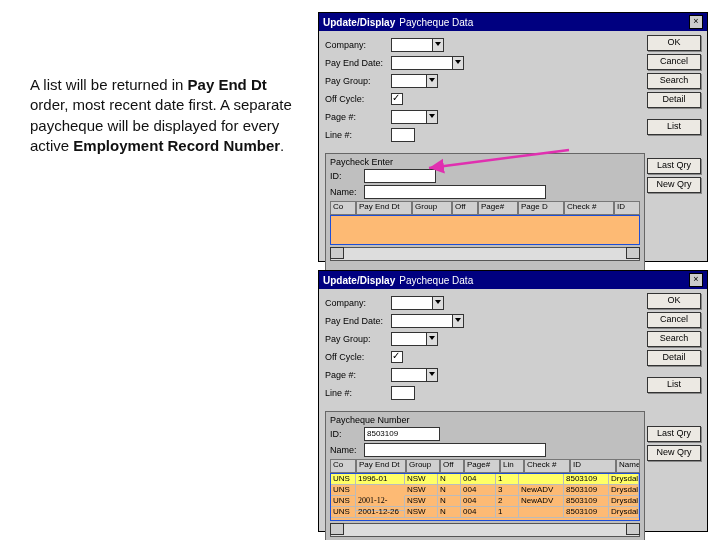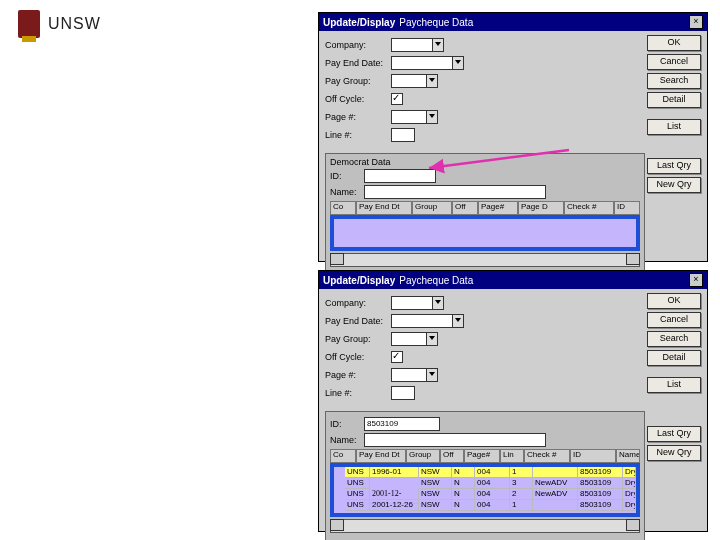--- a/index.html
+++ b/index.html
@@ -27,41 +27,40 @@
   .chk{width:10px;height:10px;border:1px solid #333;background:#fff;position:relative;}
   .chk.on::after{content:"";position:absolute;left:1px;top:-1px;font-size:9px;}
   .chk.on::before{content:"✓";position:absolute;left:0;top:-2px;font-size:10px;}
   .rbtns{position:absolute;right:6px;top:4px;display:flex;flex-direction:column;gap:3px;}
   .wbtn{width:52px;height:14px;border:1px solid #333;background:#ece9e3;font-size:9px;text-align:center;line-height:13px;box-shadow:1px 1px 0 #888;}
   .sub{position:absolute;left:6px;right:62px;background:#bfbfbf;border:1px solid #666;padding:3px 4px;}
   .sub1a{top:122px;height:112px;}
   .sub1b{top:122px;height:132px;right:62px;}
   .hdrrow{display:flex;height:14px;font-size:8px;}
   .hdrrow>div{border:1px solid #777;background:#d0d0d0;padding:0 2px;white-space:nowrap;overflow:hidden;}
-  .grid{background:#c4b5fd;border:4px solid #1d4ed8;height:46px;position:relative;padding-left:11px;}
+  .grid{background:#fdba74;border:1px solid #1d4ed8;height:46px;position:relative;}
   .gridrow{display:flex;height:11px;font-size:8px;}
   .gridrow>div{border-right:1px solid #bbb;border-bottom:1px solid #bbb;padding:0 2px;white-space:nowrap;overflow:hidden;}
   .gridrow.sel{background:#ffff66;}
   .scr{position:absolute;height:12px;background:#ddd;border:1px solid #555;left:0;right:0;}
   .scr .arrow{width:12px;height:10px;background:#ccc;border:1px solid #333;position:absolute;top:-1px;}
   .scr .al{left:-1px;} .scr .ar{right:-1px;}
   .arrow-annot{position:absolute;pointer-events:none;}
   .arrow-annot svg{overflow:visible;}
 </style>
 </head>
 <body>
 
 <div class="page">
 
-  <div class="logo">
-    <div class="crest"></div>
-    <div class="unsw">UNSW</div>
-  </div>
 
   <div class="lcol">
+    <p>
+      <span>A list will be returned in </span><b>Pay End Dt</b><span> order, most recent date first. A separate paycheque will be displayed for every active </span><b>Employment Record Number</b><span>.</span>
+    </p>
   </div>
 
   <div class="win win1">
     <div class="tbar">
       <div class="ttxt">
           <b>Update/Display</b>
           <span>Paycheque Data</span>
         </div>
       <div class="closebox">×</div>
     </div>
@@ -98,21 +97,21 @@
           <span class="lbl">Page #:</span>
           <span class="fld" style="width:34px"></span>
           <span class="dd"></span>
         </div>
       <div class="row">
           <span class="lbl">Line #:</span>
           <span class="fld" style="width:22px"></span>
         </div>
 
       <div class="sub sub1a">
-        <div style="font-size:9px;margin-bottom:2px">Democrat Data</div>
+        <div style="font-size:9px;margin-bottom:2px">Paycheck Enter</div>
         <div class="row" style="height:14px">
             <span style="width:34px">ID:</span>
             <span class="fld" style="width:70px"></span>
           </div>
         <div class="row" style="height:14px">
             <span style="width:34px">Name:</span>
             <span class="fld" style="width:180px"></span>
           </div>
         <div class="hdrrow">
           <div style="width:20px">Co</div>
@@ -185,20 +184,21 @@
           <span class="lbl">Page #:</span>
           <span class="fld" style="width:34px"></span>
           <span class="dd"></span>
         </div>
       <div class="row">
           <span class="lbl">Line #:</span>
           <span class="fld" style="width:22px"></span>
         </div>
 
       <div class="sub sub1b">
+        <div style="font-size:9px;margin-bottom:2px">Paycheque Number</div>
         <div class="row" style="height:14px">
             <span style="width:34px">ID:</span>
             <span class="fld" style="width:70px;font-size:8px;padding:0 2px;line-height:12px">8503109</span>
           </div>
         <div class="row" style="height:14px">
             <span style="width:34px">Name:</span>
             <span class="fld" style="width:180px"></span>
           </div>
         <div class="hdrrow">
           <div style="width:20px">Co</div>

